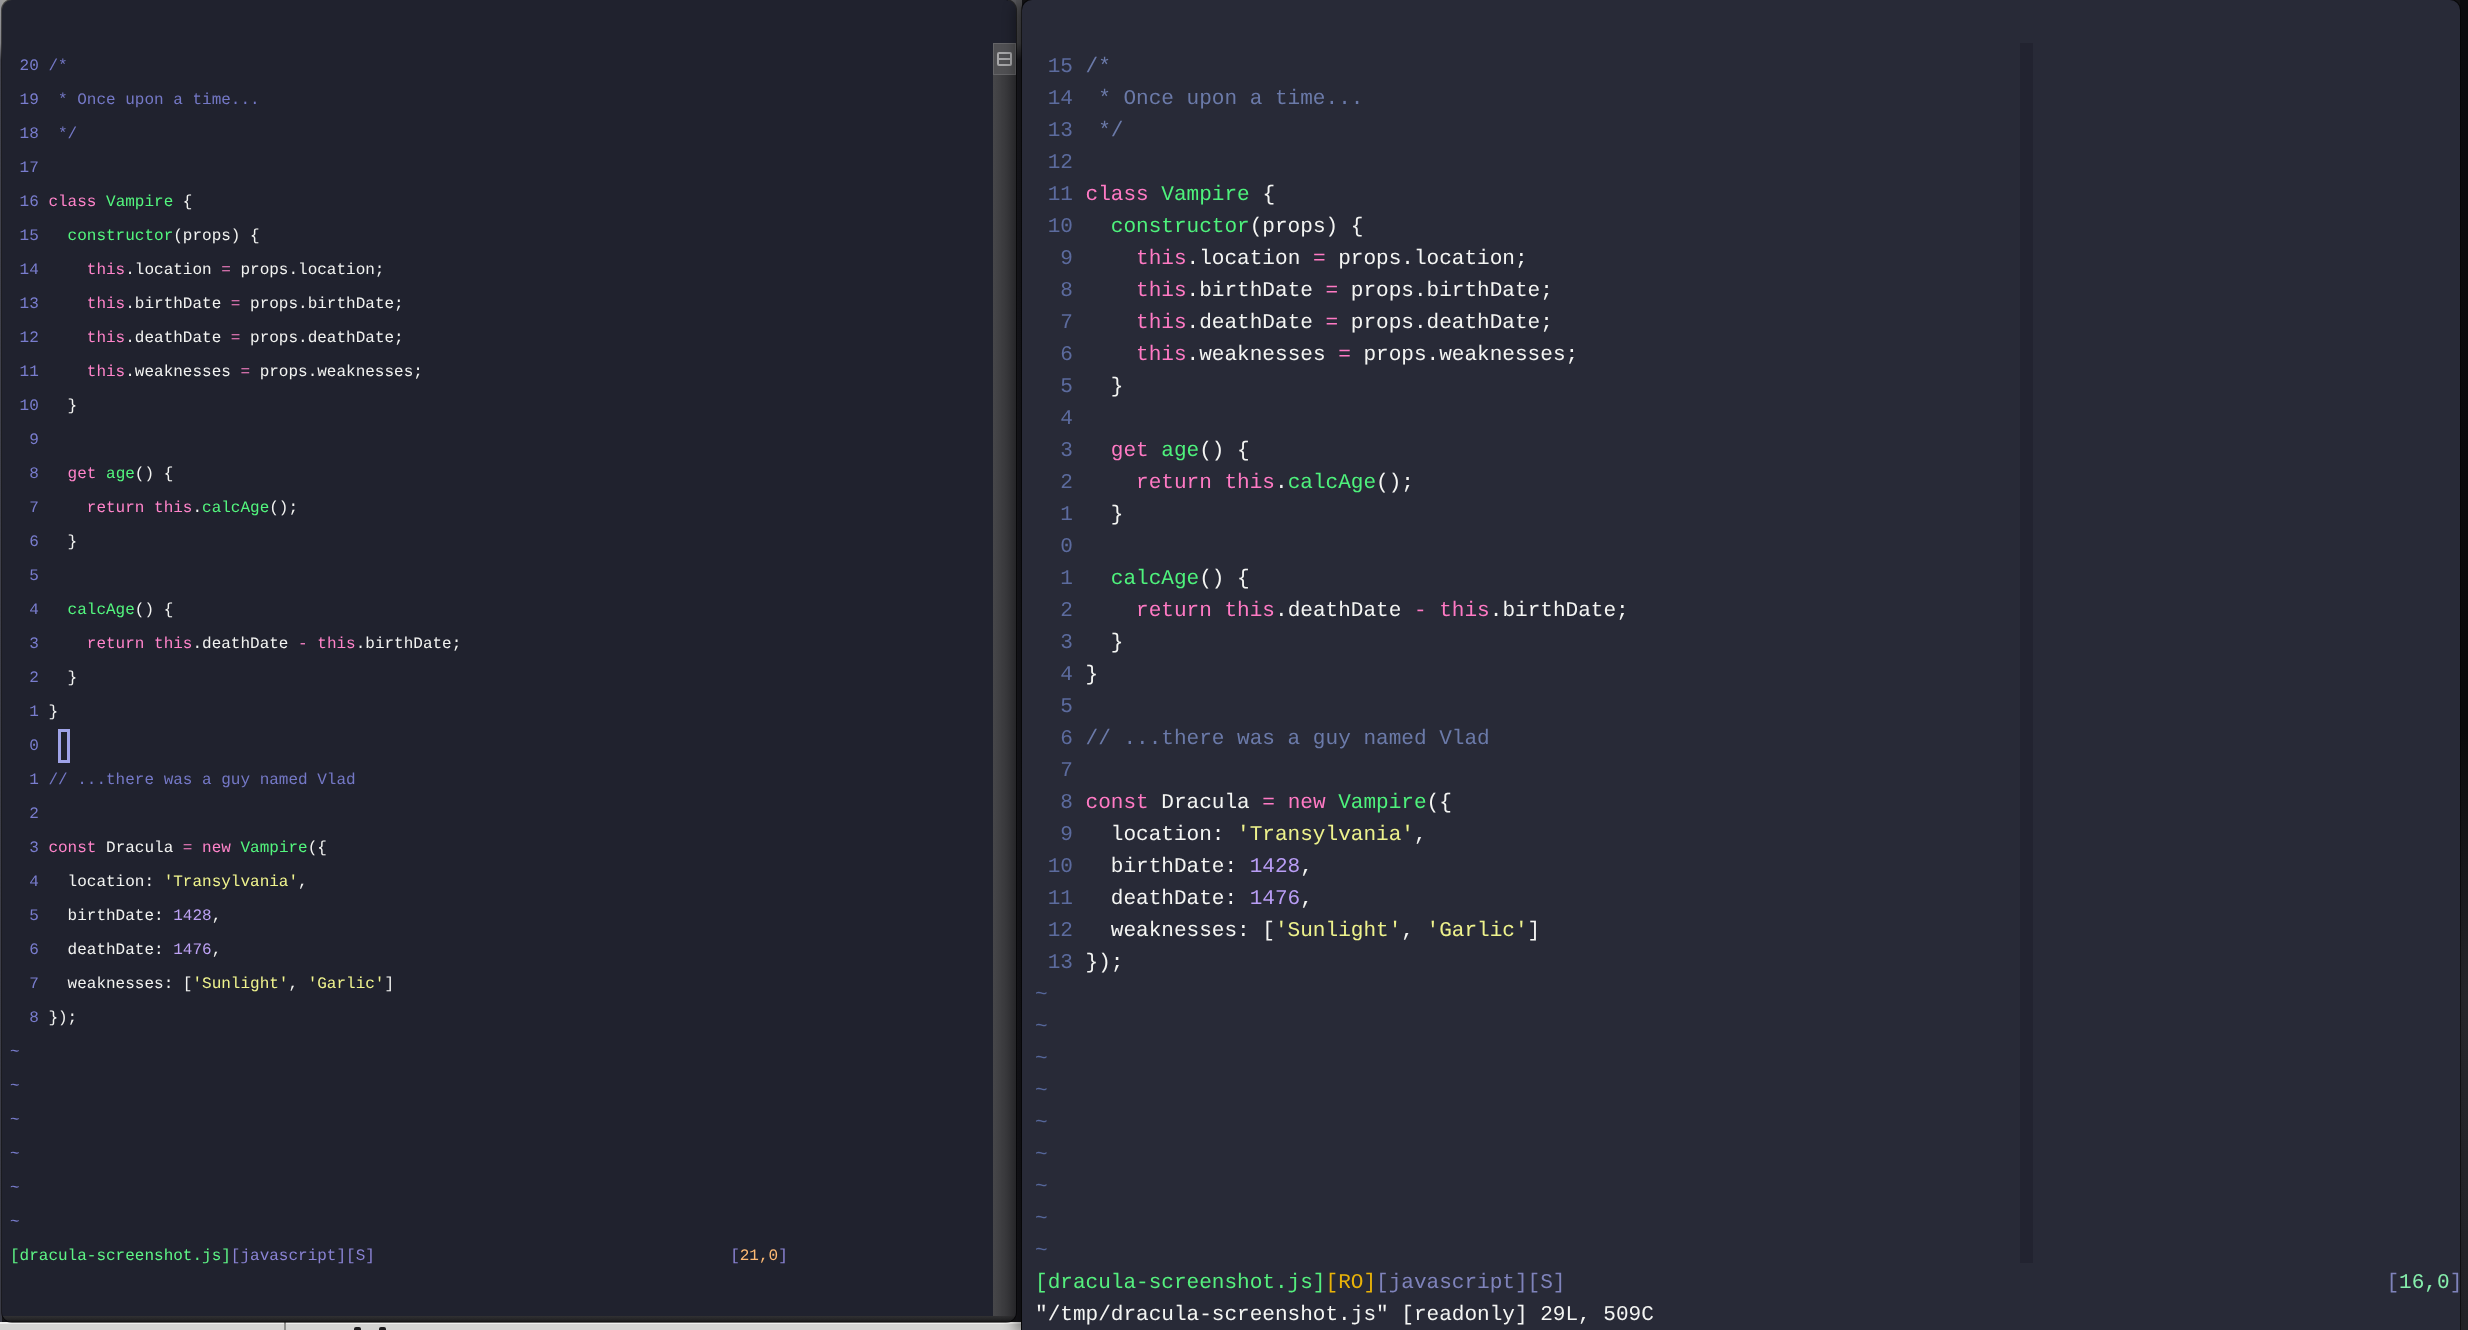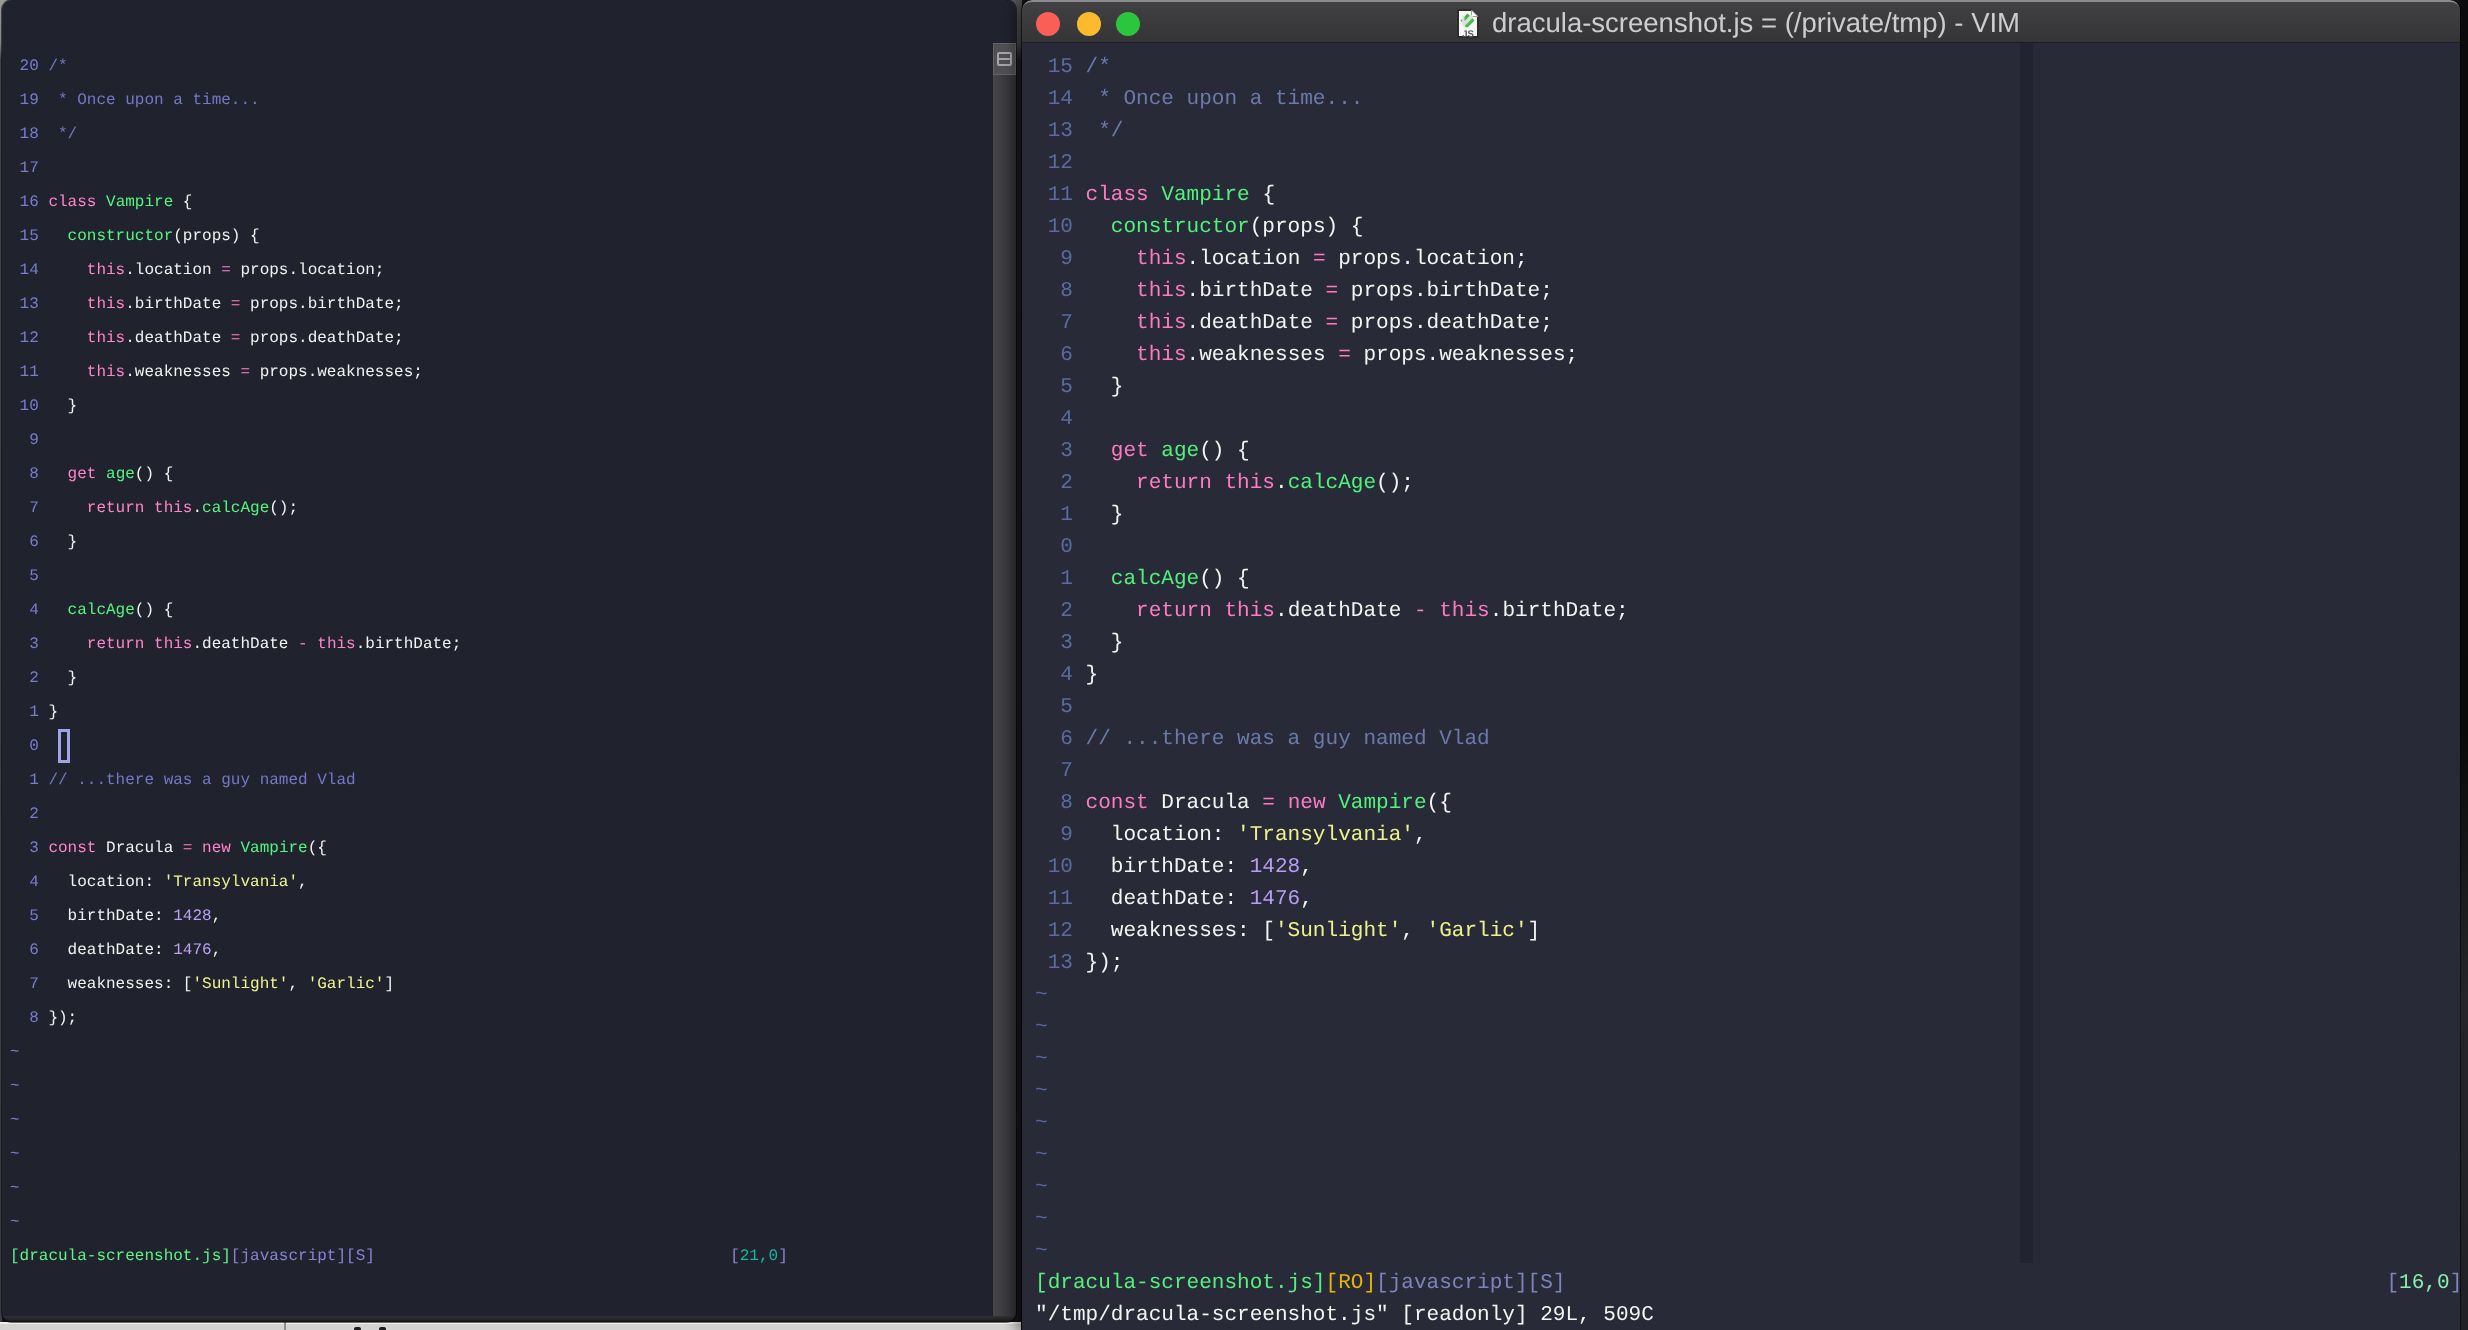--- a/index.html
+++ b/index.html
@@ -34,21 +34,21 @@
   #codeL .n{color:#797dce;}
   #codeL .c{color:#7478c6;}
   #codeL .p{color:#ff84ca;}
   #codeL .g{color:#53f67e;}
   #codeL .y{color:#f0f48e;}
   #codeL .u{color:#bda2f4;}
   #codeL .t{color:#797dce;}
   #codeL .w{color:#f2f3f1;}
   #codeL .sg{color:#5ef586;}
   #codeL .sv{color:#8a83d4;}
-  #codeL .sc{color:#14b8a6;text-align:right;}
+  #codeL .sc{color:#fdba74;text-align:right;}
   #cursorL{position:absolute;left:55.8px;top:686px;width:12px;height:34px;border:3px solid #9fa3e8;box-sizing:border-box;}
 
   
   #winR{position:absolute;left:1022px;top:0;width:1438px;height:1330px;border-radius:10px 10px 0 0;background:#282a37;box-shadow:0 0 0 1px rgba(0,0,0,.55), -6px 2px 14px rgba(0,0,0,.45);overflow:hidden;}
   #tbR{position:absolute;left:0;top:0;width:100%;height:43px;border-radius:10px 10px 0 0;background:linear-gradient(#414143,#353537);border-top:2px solid #8b8b8d;border-bottom:1px solid #1d1d20;box-sizing:border-box;}
   #tbR .title{position:absolute;left:470px;top:0;line-height:42px;font-size:27.5px;color:#cdcdcf;white-space:nowrap;}
   .lightR{position:absolute;top:10px;width:24px;height:24px;border-radius:50%;}
   #contentR{position:absolute;left:0;top:43px;width:1438px;height:1287px;background:#282a37;overflow:hidden;}
   #ccR{position:absolute;left:998px;top:0;width:13px;height:1220px;background:#222330;}
   #codeR{position:absolute;left:1px;top:7.5px;font-size:21.05px;line-height:32px;white-space:pre;color:#f4f5f3;}
@@ -90,29 +90,13 @@
   <div id="splitBtn">
       <div id="splitIcon"></div>
     </div>
 </div>
 
 <div id="winR" class="mono">
   <div id="contentR">
     <div id="ccR"></div>
     <div id="codeR"><div class="r"><span class="n"> 15 </span><span class="c">/*</span></div><div class="r"><span class="n"> 14 </span><span class="c"> * Once upon a time...</span></div><div class="r"><span class="n"> 13 </span><span class="c"> */</span></div><div class="r"><span class="n"> 12 </span></div><div class="r"><span class="n"> 11 </span><span class="p">class</span><span class="w"> </span><span class="g">Vampire</span><span class="w"> {</span></div><div class="r"><span class="n"> 10 </span><span class="w">  </span><span class="g">constructor</span><span class="w">(props) {</span></div><div class="r"><span class="n">  9 </span><span class="w">    </span><span class="p">this</span><span class="w">.location </span><span class="p">=</span><span class="w"> props.location;</span></div><div class="r"><span class="n">  8 </span><span class="w">    </span><span class="p">this</span><span class="w">.birthDate </span><span class="p">=</span><span class="w"> props.birthDate;</span></div><div class="r"><span class="n">  7 </span><span class="w">    </span><span class="p">this</span><span class="w">.deathDate </span><span class="p">=</span><span class="w"> props.deathDate;</span></div><div class="r"><span class="n">  6 </span><span class="w">    </span><span class="p">this</span><span class="w">.weaknesses </span><span class="p">=</span><span class="w"> props.weaknesses;</span></div><div class="r"><span class="n">  5 </span><span class="w">  }</span></div><div class="r"><span class="n">  4 </span></div><div class="r"><span class="n">  3 </span><span class="w">  </span><span class="p">get</span><span class="w"> </span><span class="g">age</span><span class="w">() {</span></div><div class="r"><span class="n">  2 </span><span class="w">    </span><span class="p">return</span><span class="w"> </span><span class="p">this</span><span class="w">.</span><span class="g">calcAge</span><span class="w">();</span></div><div class="r"><span class="n">  1 </span><span class="w">  }</span></div><div class="r"><span class="n">  0 </span></div><div class="r"><span class="n">  1 </span><span class="w">  </span><span class="g">calcAge</span><span class="w">() {</span></div><div class="r"><span class="n">  2 </span><span class="w">    </span><span class="p">return</span><span class="w"> </span><span class="p">this</span><span class="w">.deathDate </span><span class="p">-</span><span class="w"> </span><span class="p">this</span><span class="w">.birthDate;</span></div><div class="r"><span class="n">  3 </span><span class="w">  }</span></div><div class="r"><span class="n">  4 </span><span class="w">}</span></div><div class="r"><span class="n">  5 </span></div><div class="r"><span class="n">  6 </span><span class="c">// ...there was a guy named Vlad</span></div><div class="r"><span class="n">  7 </span></div><div class="r"><span class="n">  8 </span><span class="p">const</span><span class="w"> Dracula </span><span class="p">=</span><span class="w"> </span><span class="p">new</span><span class="w"> </span><span class="g">Vampire</span><span class="w">({</span></div><div class="r"><span class="n">  9 </span><span class="w">  location: </span><span class="y">'Transylvania'</span><span class="w">,</span></div><div class="r"><span class="n"> 10 </span><span class="w">  birthDate: </span><span class="u">1428</span><span class="w">,</span></div><div class="r"><span class="n"> 11 </span><span class="w">  deathDate: </span><span class="u">1476</span><span class="w">,</span></div><div class="r"><span class="n"> 12 </span><span class="w">  weaknesses: [</span><span class="y">'Sunlight'</span><span class="w">, </span><span class="y">'Garlic'</span><span class="w">]</span></div><div class="r"><span class="n"> 13 </span><span class="w">});</span></div><div class="r"><span class="t">~</span></div><div class="r"><span class="t">~</span></div><div class="r"><span class="t">~</span></div><div class="r"><span class="t">~</span></div><div class="r"><span class="t">~</span></div><div class="r"><span class="t">~</span></div><div class="r"><span class="t">~</span></div><div class="r"><span class="t">~</span></div><div class="r"><span class="t">~</span></div><div class="r"><span class="sg">[dracula-screenshot.js]</span><span class="so">[RO]</span><span class="sv">[javascript][S]</span><span class="w">                                                                 </span><span class="sv">[</span><span class="sc">16,0</span><span class="sv">]</span></div><div class="r"><span class="w">"/tmp/dracula-screenshot.js" [readonly] 29L, 509C</span></div></div>
   </div>
-  <div id="tbR" class="sans">
-    <div class="lightR" style="left:14px;background:#f95f57;"></div>
-    <div class="lightR" style="left:54.5px;background:#fcbb2f;"></div>
-    <div class="lightR" style="left:94px;background:#2cc53e;"></div>
-    <div id="vicon"><svg width="24" height="31" viewBox="0 0 24 31">
-<path d="M2 2 L15.5 2 L22 8.5 L22 29 L2 29 Z" fill="#f6f6f5" stroke="#2c2c2c" stroke-width="2" stroke-linejoin="round"></path>
-<path d="M15.5 2 L15.5 8.5 L22 8.5 Z" fill="#ffffff" stroke="#9a9a98" stroke-width="1"></path>
-<g>
-<polygon points="11.5,5.5 18.5,12.5 11.5,19.5 4.5,12.5" fill="#3fb53f"></polygon>
-<polygon points="13.5,9 17,12.5 10,19.5 6.5,16" fill="#4cc24c"></polygon>
-<path d="M6 7.5 L8.5 7.5 L8.5 13 L15 6.5 L17.5 9 L8 18.5 L6 16.5 Z" fill="#e3e3e1" opacity="0.95"></path>
-</g>
-<text x="12" y="28.5" text-anchor="middle" font-family="Liberation Sans, sans-serif" font-size="9.5" font-weight="bold" fill="#5b5b59">JS</text>
-</svg></div>
-    <div class="title">dracula-screenshot.js = (/private/tmp) - VIM</div>
-  </div>
 </div>
 
 </body></html>

